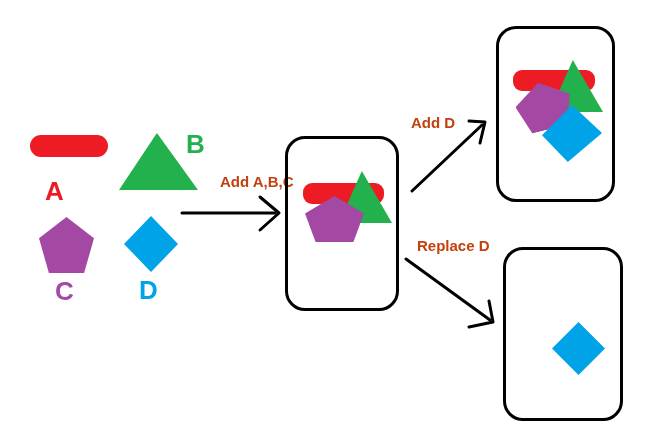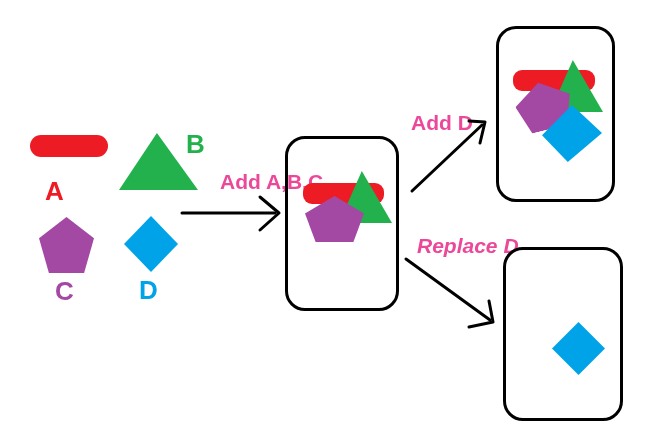--- a/index.html
+++ b/index.html
@@ -27,23 +27,23 @@
     line-height:26px;
     white-space:nowrap;
   }
   .t-red{color:#ed1c24;}
   .t-green{color:#22b14c;}
   .t-purple{color:#a349a4;}
   .t-blue{color:#00a2e8;}
   .op-label{
     position:absolute;
     font-weight:bold;
-    font-size:21px;
+    font-size:15px;
     line-height:15px;
-    color:#ec4899;
+    color:#c2410c;
     white-space:nowrap;
   }
   .set-box{
     position:absolute;
     box-sizing:border-box;
     border:3px solid #000;
     border-radius:20px;
     background:transparent;
   }
   .arrows{
@@ -64,21 +64,21 @@
   <div class="shape-label t-green" style="left:186px;top:131px;">B</div>
 
   <div class="shape fill-purple pent" style="left:39px;top:217px;width:55px;height:56px;"></div>
   <div class="shape-label t-purple" style="left:55px;top:278px;">C</div>
 
   <div class="shape fill-blue diam" style="left:124px;top:216px;width:54px;height:56px;"></div>
   <div class="shape-label t-blue" style="left:139px;top:277px;">D</div>
 
   <div class="op-label" style="left:220px;top:174px;">Add A,B,C</div>
   <div class="op-label" style="left:411px;top:115px;">Add D</div>
-  <div class="op-label" style="left:417px;top:238px;font-style:italic;">Replace D</div>
+  <div class="op-label" style="left:417px;top:238px;">Replace D</div>
 
   <div class="set-box" style="left:285px;top:136px;width:114px;height:175px;"></div>
   <div class="shape fill-red" style="left:303px;top:183px;width:81px;height:21px;border-radius:9px;"></div>
   <div class="shape fill-green tri43" style="left:339px;top:171px;width:53px;height:52px;"></div>
   <div class="shape fill-purple pent" style="left:305px;top:196px;width:59px;height:46px;"></div>
 
   <div class="set-box" style="left:496px;top:26px;width:119px;height:176px;"></div>
   <div class="shape fill-red" style="left:513px;top:70px;width:82px;height:21px;border-radius:9px;"></div>
   <div class="shape fill-green tri43" style="left:550px;top:60px;width:53px;height:52px;"></div>
   <div class="shape fill-purple pent" style="left:516px;top:82px;width:56px;height:48px;transform:rotate(-14deg);"></div>

